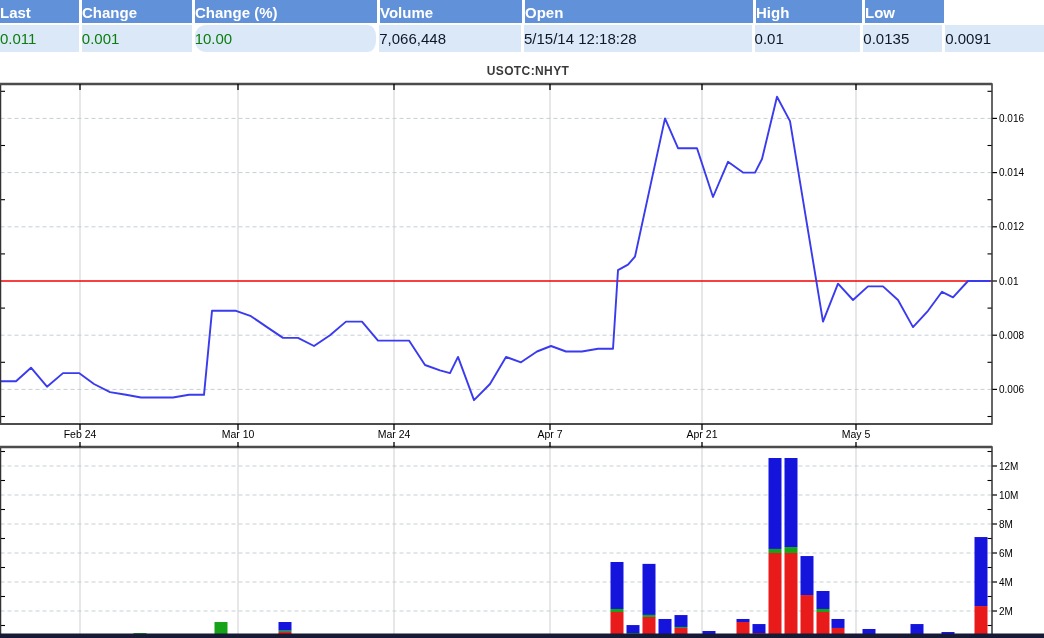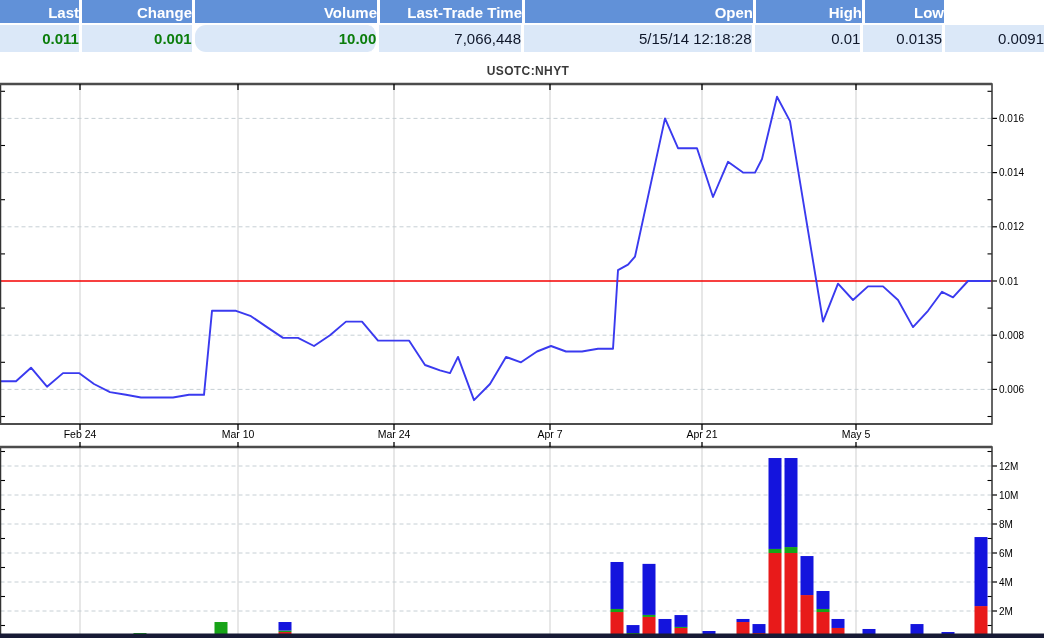--- a/index.html
+++ b/index.html
@@ -1,47 +1,47 @@
 <!DOCTYPE html>
 <html><head>
 <meta charset="utf-8">
 <style>
   html,body{margin:0;padding:0;background:#fff;}
   body{width:1044px;height:638px;position:relative;overflow:hidden;
        font-family:"Liberation Sans",sans-serif;}
   .quote-bar{position:absolute;top:0;left:0;width:1044px;}
   .qrow{display:flex;width:1044px;}
-  .qcell{box-sizing:border-box;border-right:3px solid #fff;text-align:right;
+  .qcell{box-sizing:border-box;border-right:3px solid #fff;text-align:left;
          white-space:nowrap;overflow:hidden;}
   .qrow > .qcell:nth-child(1){width:82px}
   .qrow > .qcell:nth-child(2){width:113px}
   .qrow > .qcell:nth-child(3){width:185px}
   .qrow > .qcell:nth-child(4){width:145px}
   .qrow > .qcell:nth-child(5){width:231px}
   .qrow > .qcell:nth-child(6){width:109px}
   .qrow > .qcell:nth-child(7){width:82px}
   .qrow > .qcell:nth-child(8){width:99px;border-right:none}
   .qhead .qcell{background:#6191d8;color:#fff;font-weight:bold;font-size:15px;
                 height:25px;line-height:25px;border-bottom:2px solid #fff;}
   .qval .qcell{background:#dbe8f8;color:#0f172a;font-size:15px;
                height:27px;line-height:27px;}
-  .qval .qcell.pos{color:#0b7d0b;font-weight:bold;padding-left:12px;}
+  .qval .qcell.pos{color:#0b7d0b;font-weight:normal;}
   .chart-title{position:absolute;top:64px;left:8px;width:1040px;text-align:center;
                font-size:12px;font-weight:bold;color:#3a3a3a;letter-spacing:.4px;}
   #chart-svg{position:absolute;top:0;left:0;}
 </style>
 </head>
 <body>
 
 <div class="quote-bar">
   <div class="qrow qhead">
     <div class="qcell">Last</div>
     <div class="qcell">Change</div>
+    <div class="qcell">Change (%)</div>
     <div class="qcell">Volume</div>
-    <div class="qcell">Last-Trade Time</div>
     <div class="qcell">Open</div>
     <div class="qcell">High</div>
     <div class="qcell">Low</div>
   </div>
   <div class="qrow qval">
     <div class="qcell pos" style="color: rgb(11, 125, 11);">0.011</div>
     <div class="qcell pos" style="color: rgb(11, 125, 11);">0.001</div>
     <div class="qcell pos" style="color: rgb(11, 125, 11); border-radius: 11px;">10.00</div>
     <div class="qcell">7,066,448</div>
     <div class="qcell">5/15/14 12:18:28</div>

